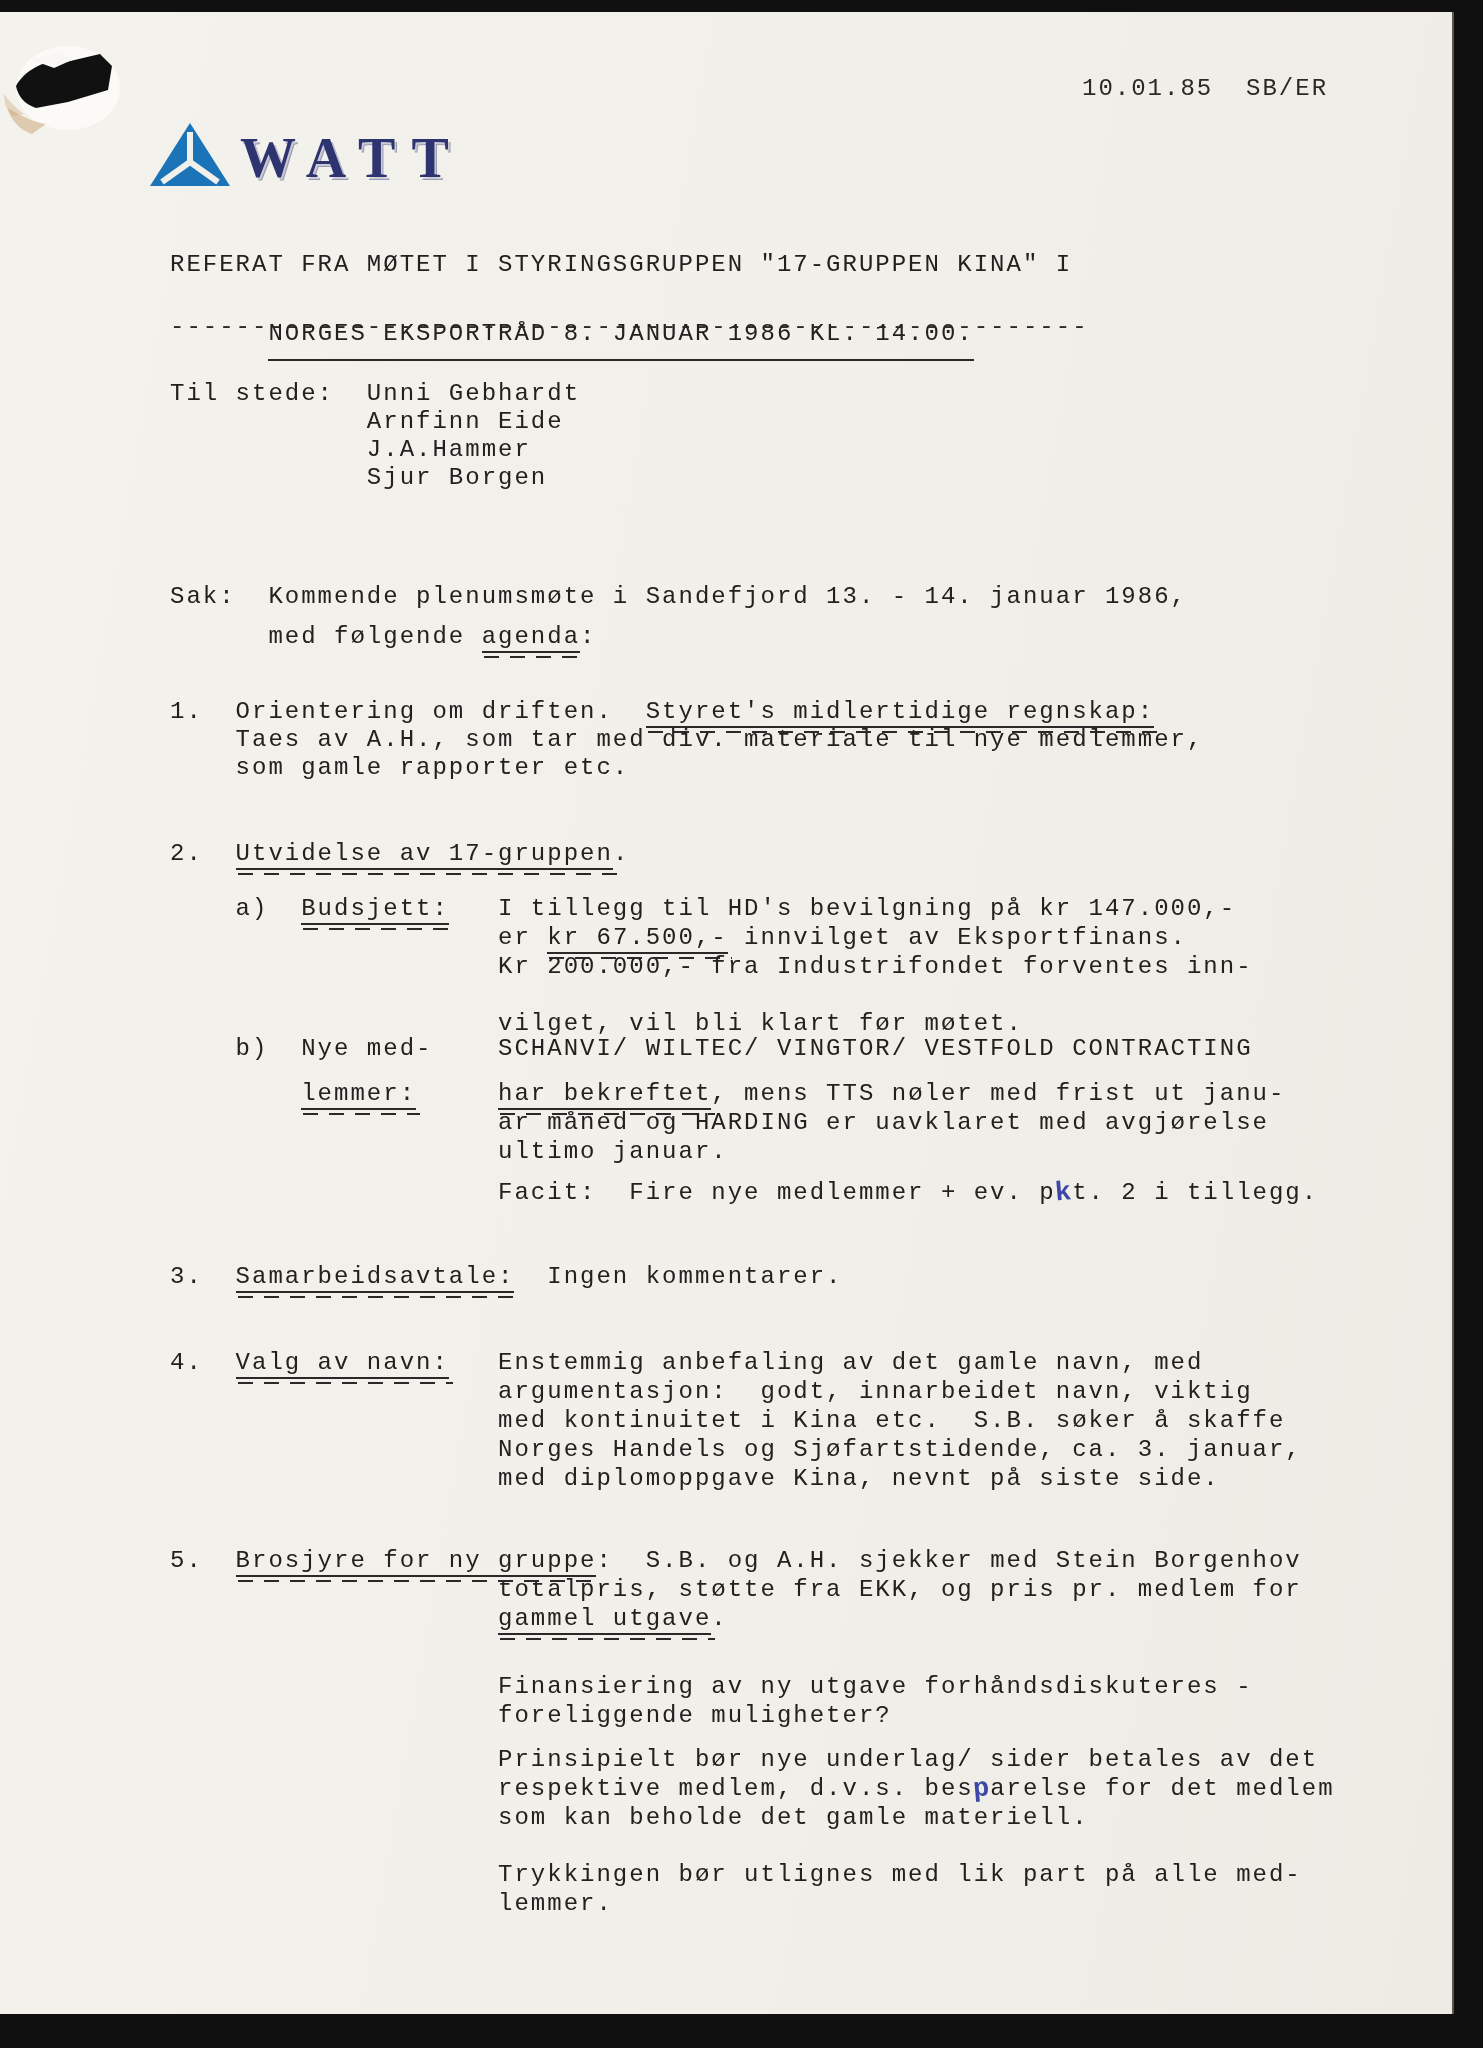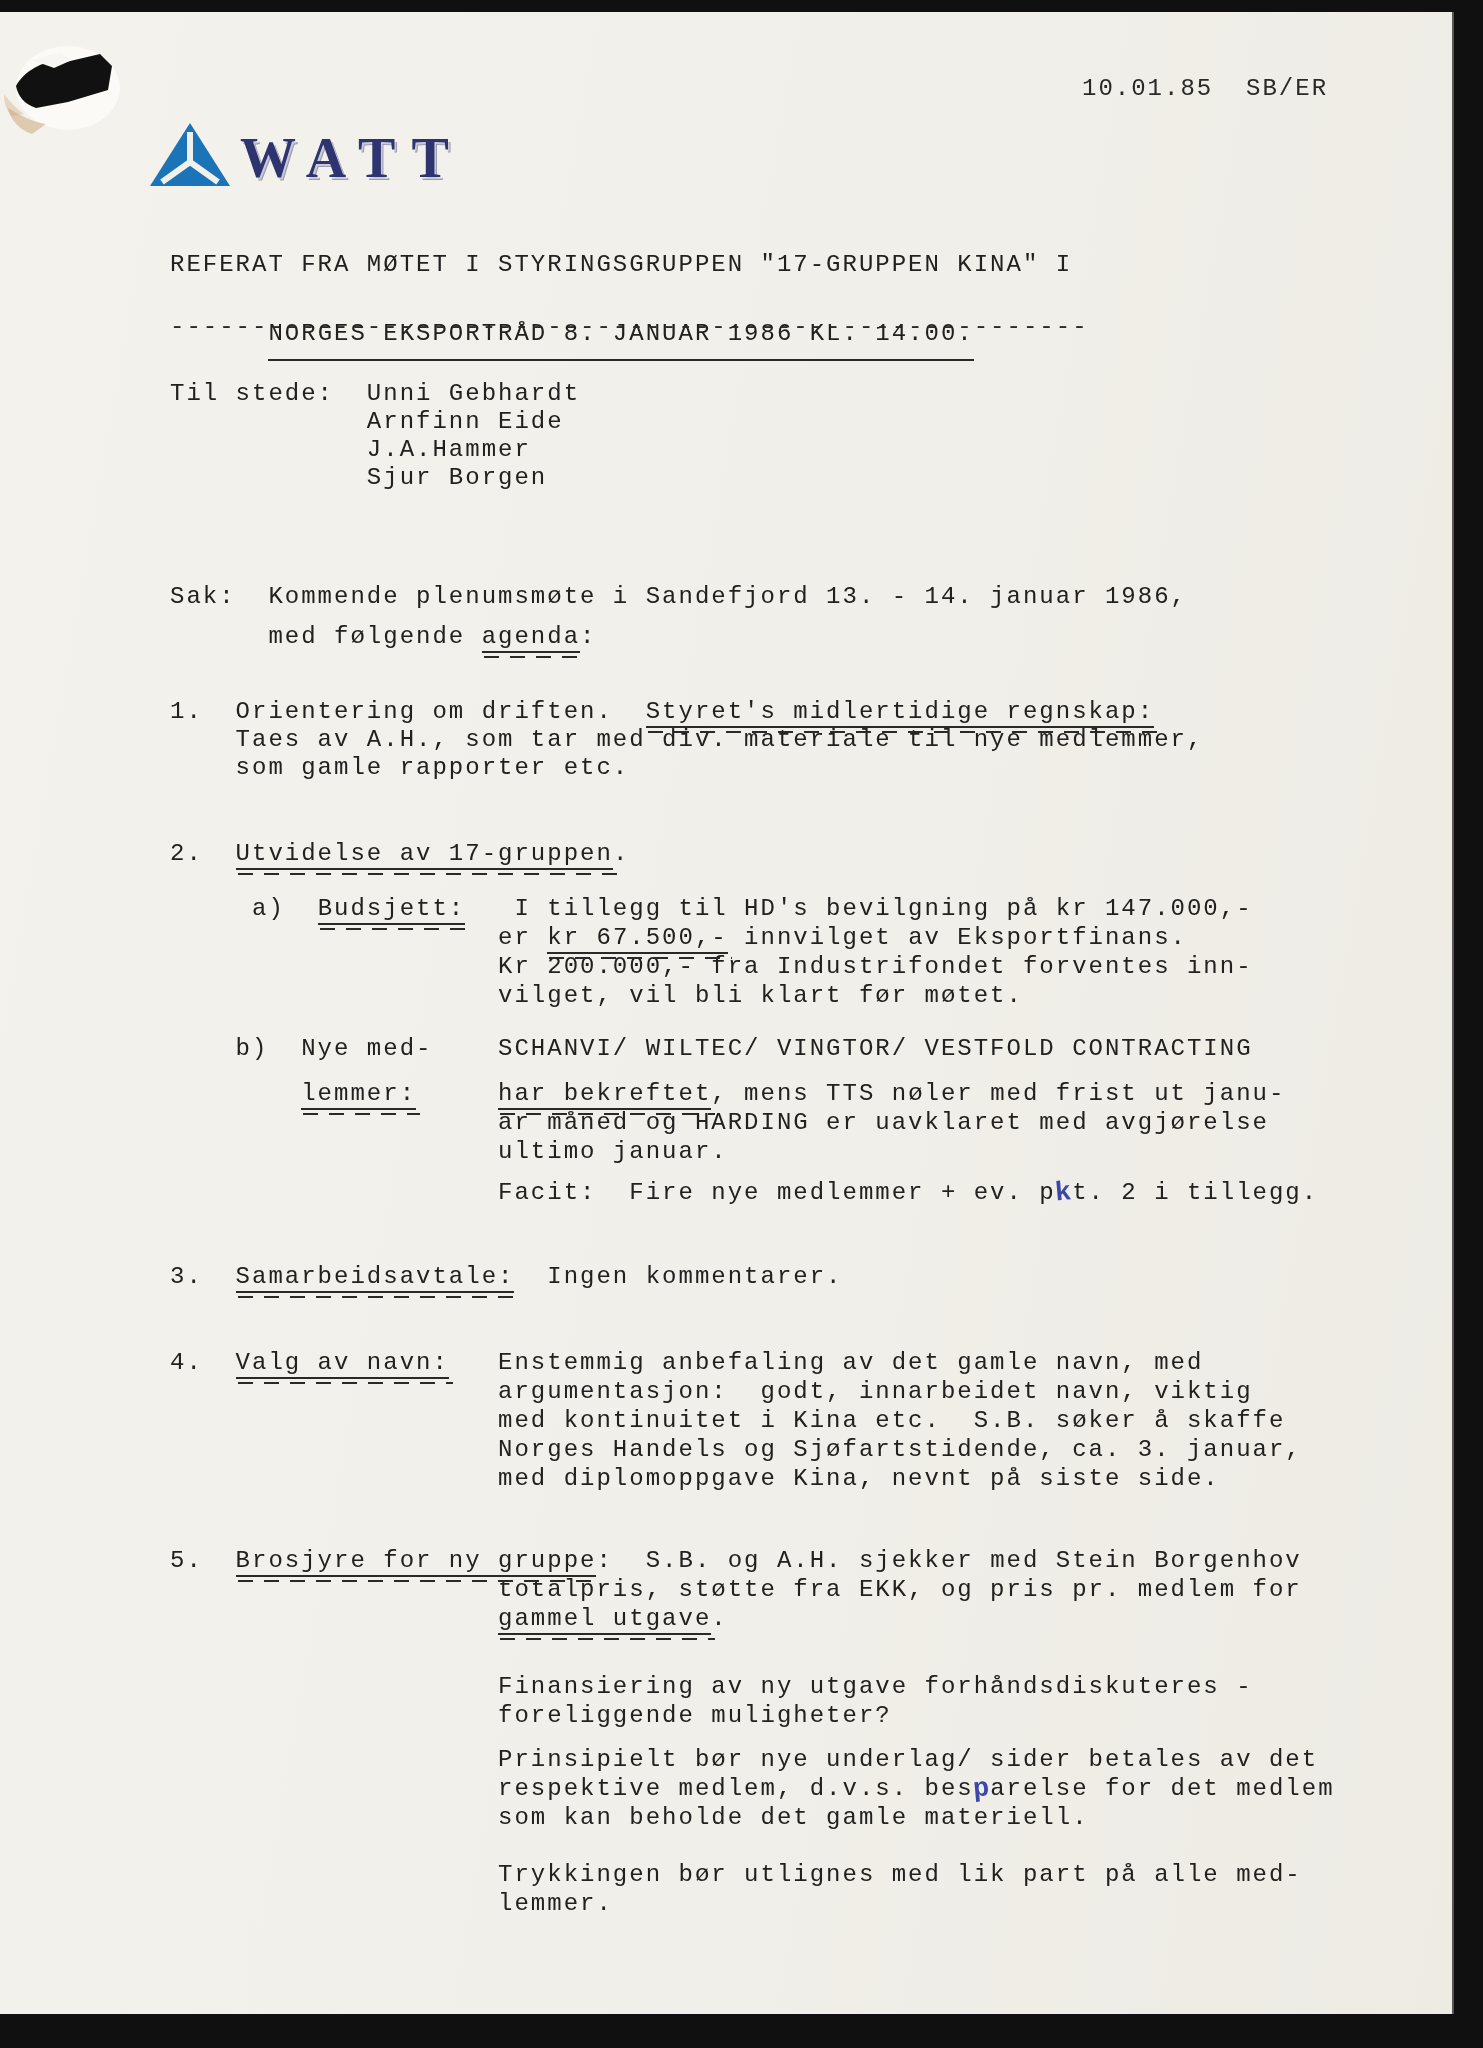--- a/index.html
+++ b/index.html
@@ -111,24 +111,24 @@
       </div>
       <div class="block" style="top: 686px;">
         <div class="doc-line" style="line-height: 28px;"><span>1.  Orientering om driften.  </span><span class="useg">Styret's midlertidige regnskap:</span></div>
         <div class="doc-line" style="line-height: 28px;"><span>    Taes av A.H., som tar med div. materiale til nye medlemmer,</span></div>
         <div class="doc-line" style="line-height: 28px;"><span>    som gamle rapporter etc.</span></div>
       </div>
       <div class="block" style="top: 827px;">
         <div class="doc-line" style="line-height: 29px;"><span>2.  </span><span class="useg">Utvidelse av 17-gruppen</span><span>.</span></div>
       </div>
       <div class="block" style="top: 882px;">
-        <div class="doc-line" style="line-height: 29px; text-align: right;"><span>    a)  </span><span class="useg">Budsjett:</span><span>   I tillegg til HD's bevilgning på kr 147.000,-</span></div>
+        <div class="doc-line" style="line-height: 29px;"><span>    a)  </span><span class="useg">Budsjett:</span><span>   I tillegg til HD's bevilgning på kr 147.000,-</span></div>
         <div class="doc-line" style="line-height: 29px;"><span>                    er </span><span class="useg">kr 67.500,-</span><span> innvilget av Eksportfinans.</span></div>
         <div class="doc-line" style="line-height: 29px;"><span>                    Kr 200.000,- fra Industrifondet forventes inn-</span></div>
-        <div class="doc-line" style="line-height: 29px;"><span>                    vilget, vil bli klart før møtet.</span></div>
+        <div class="doc-line" style="line-height: 29px; margin-top: 28px;"><span>                    vilget, vil bli klart før møtet.</span></div>
       </div>
       <div class="block" style="top: 1022px;">
         <div class="doc-line" style="line-height: 29px;"><span>    b)  Nye med-    SCHANVI/ WILTEC/ VINGTOR/ VESTFOLD CONTRACTING</span></div>
         <div class="doc-line" style="line-height: 29px; margin-top: 16px;"><span>        </span><span class="useg">lemmer:</span><span>     </span><span class="useg">har bekreftet</span><span>, mens TTS nøler med frist ut janu-</span></div>
         <div class="doc-line" style="line-height: 29px;"><span>                    ar måned og HARDING er uavklaret med avgjørelse</span></div>
         <div class="doc-line" style="line-height: 29px;"><span>                    ultimo januar.</span></div>
       </div>
       <div class="block" style="top: 1166px;">
         <div class="doc-line" style="line-height: 29px;"><span>                    Facit:  Fire nye medlemmer + ev. p</span><span class="pen">k</span><span>t. 2 i tillegg.</span></div>
       </div>

